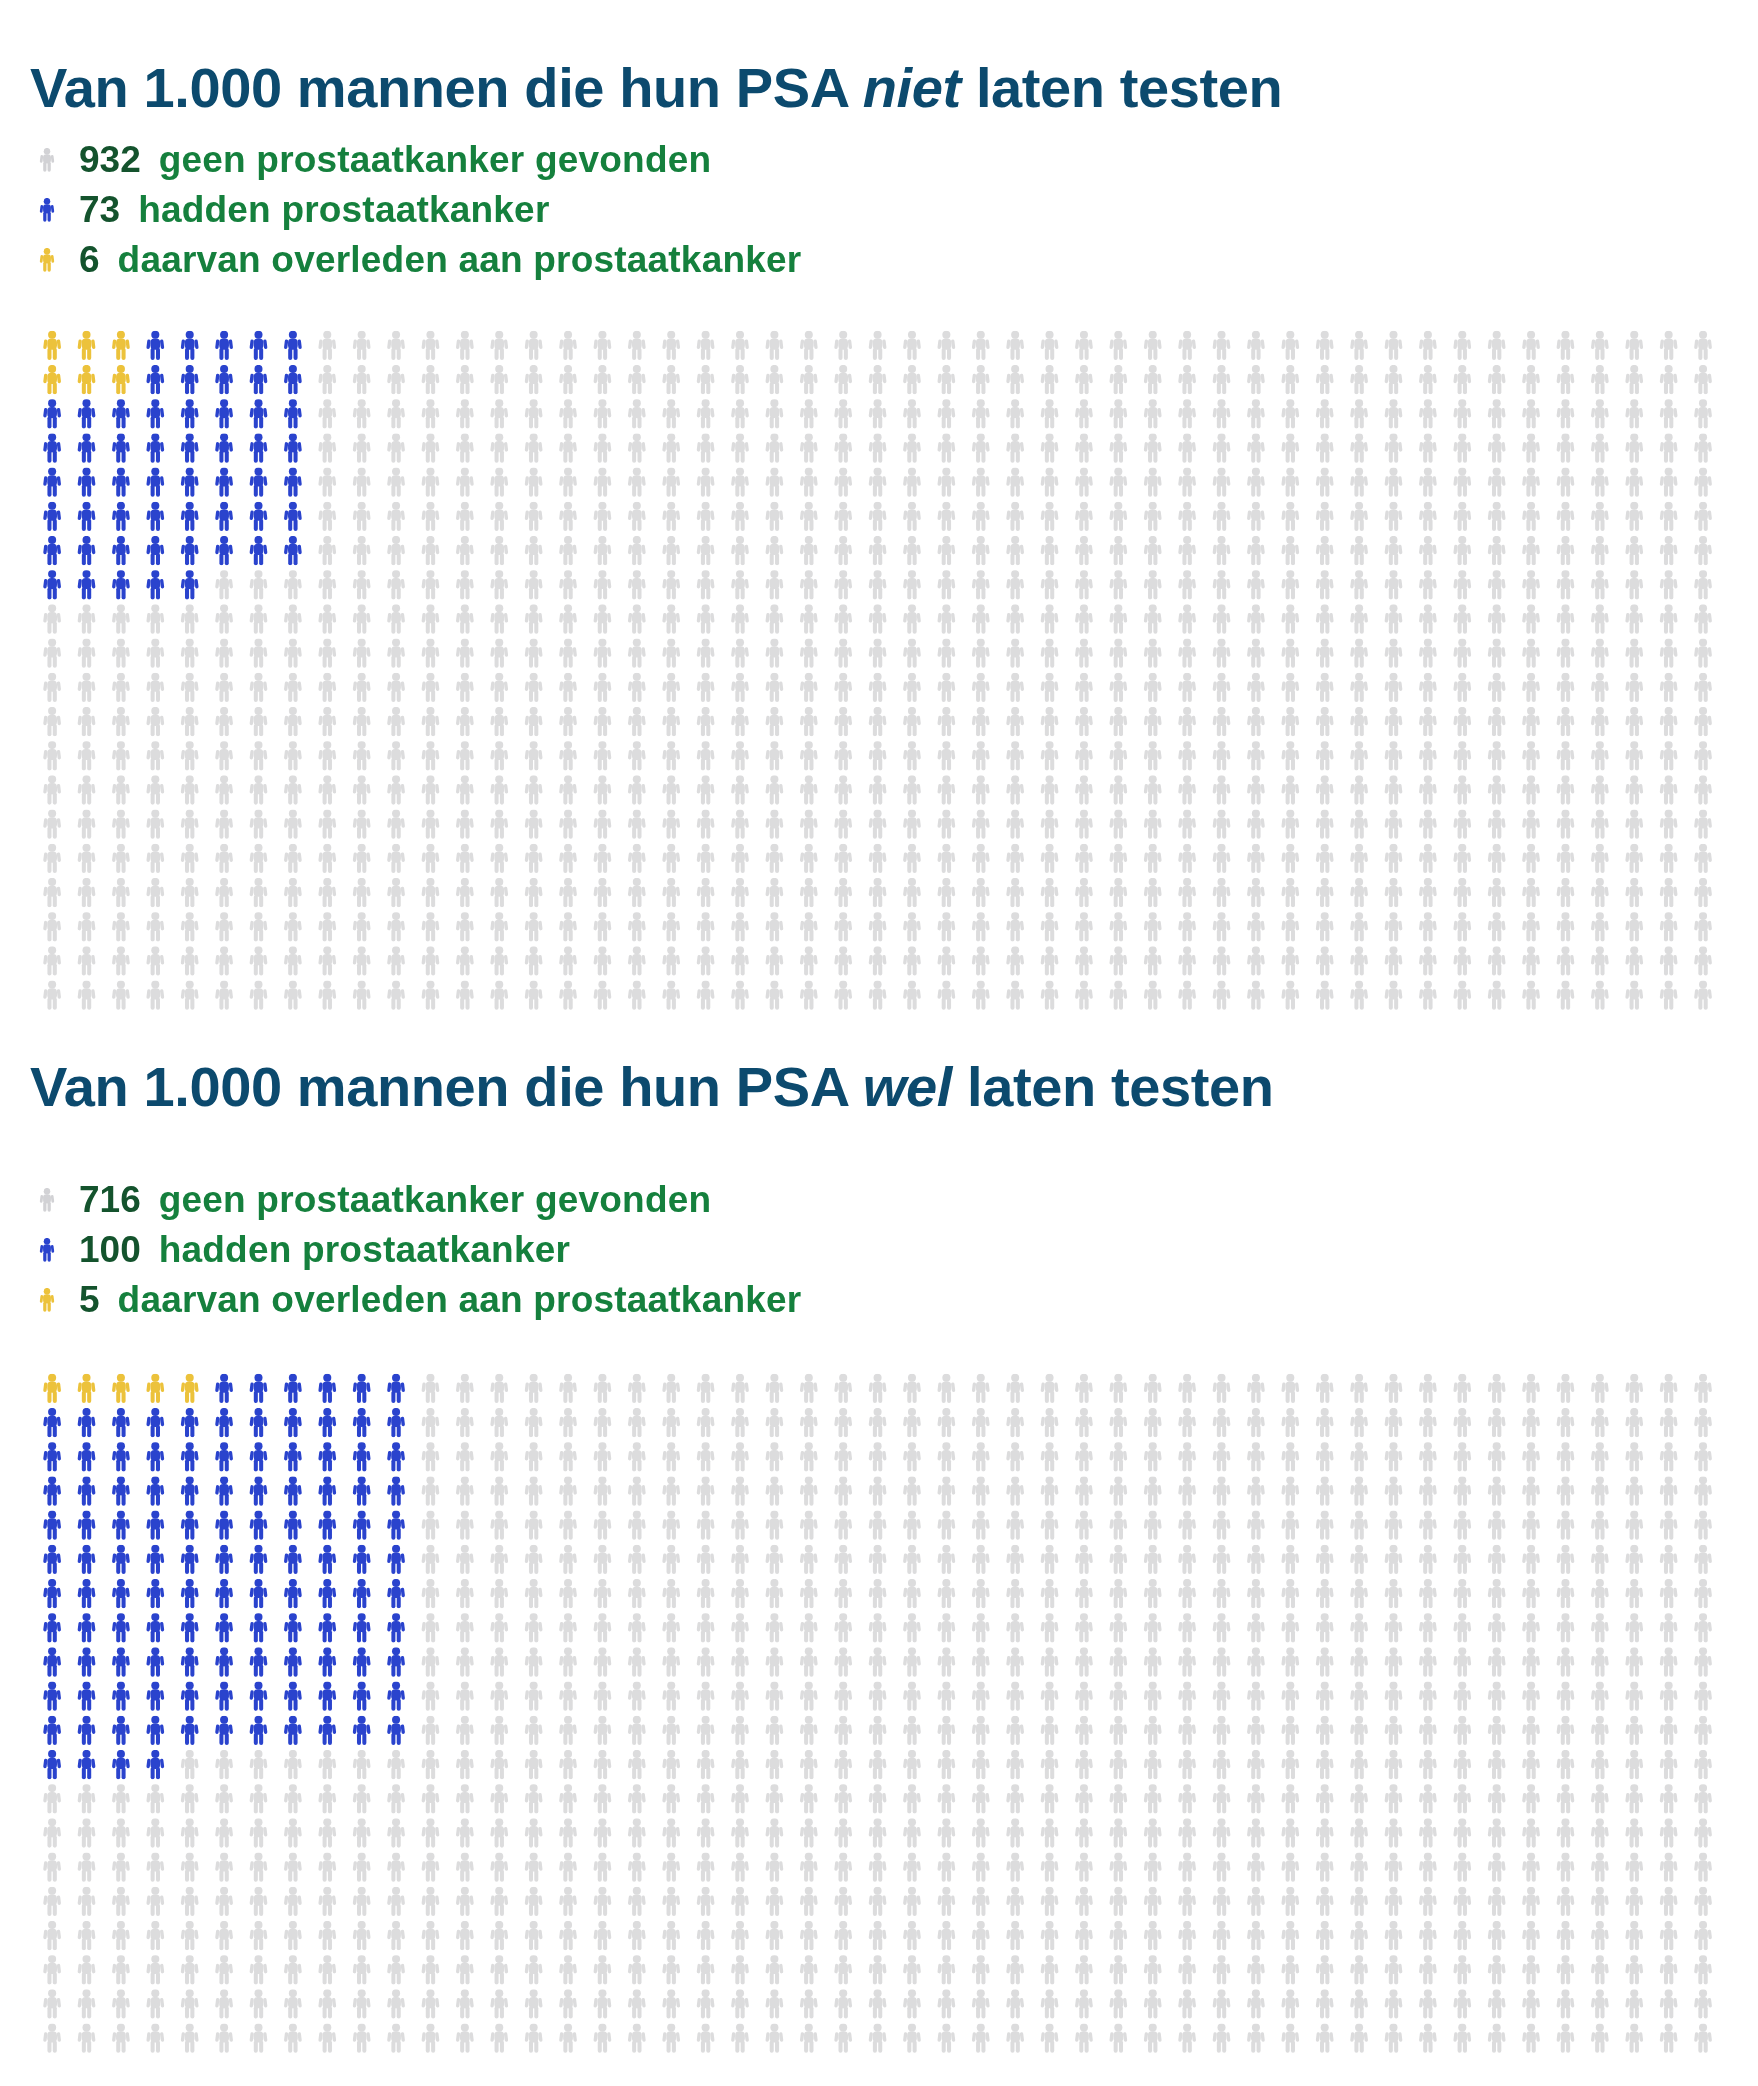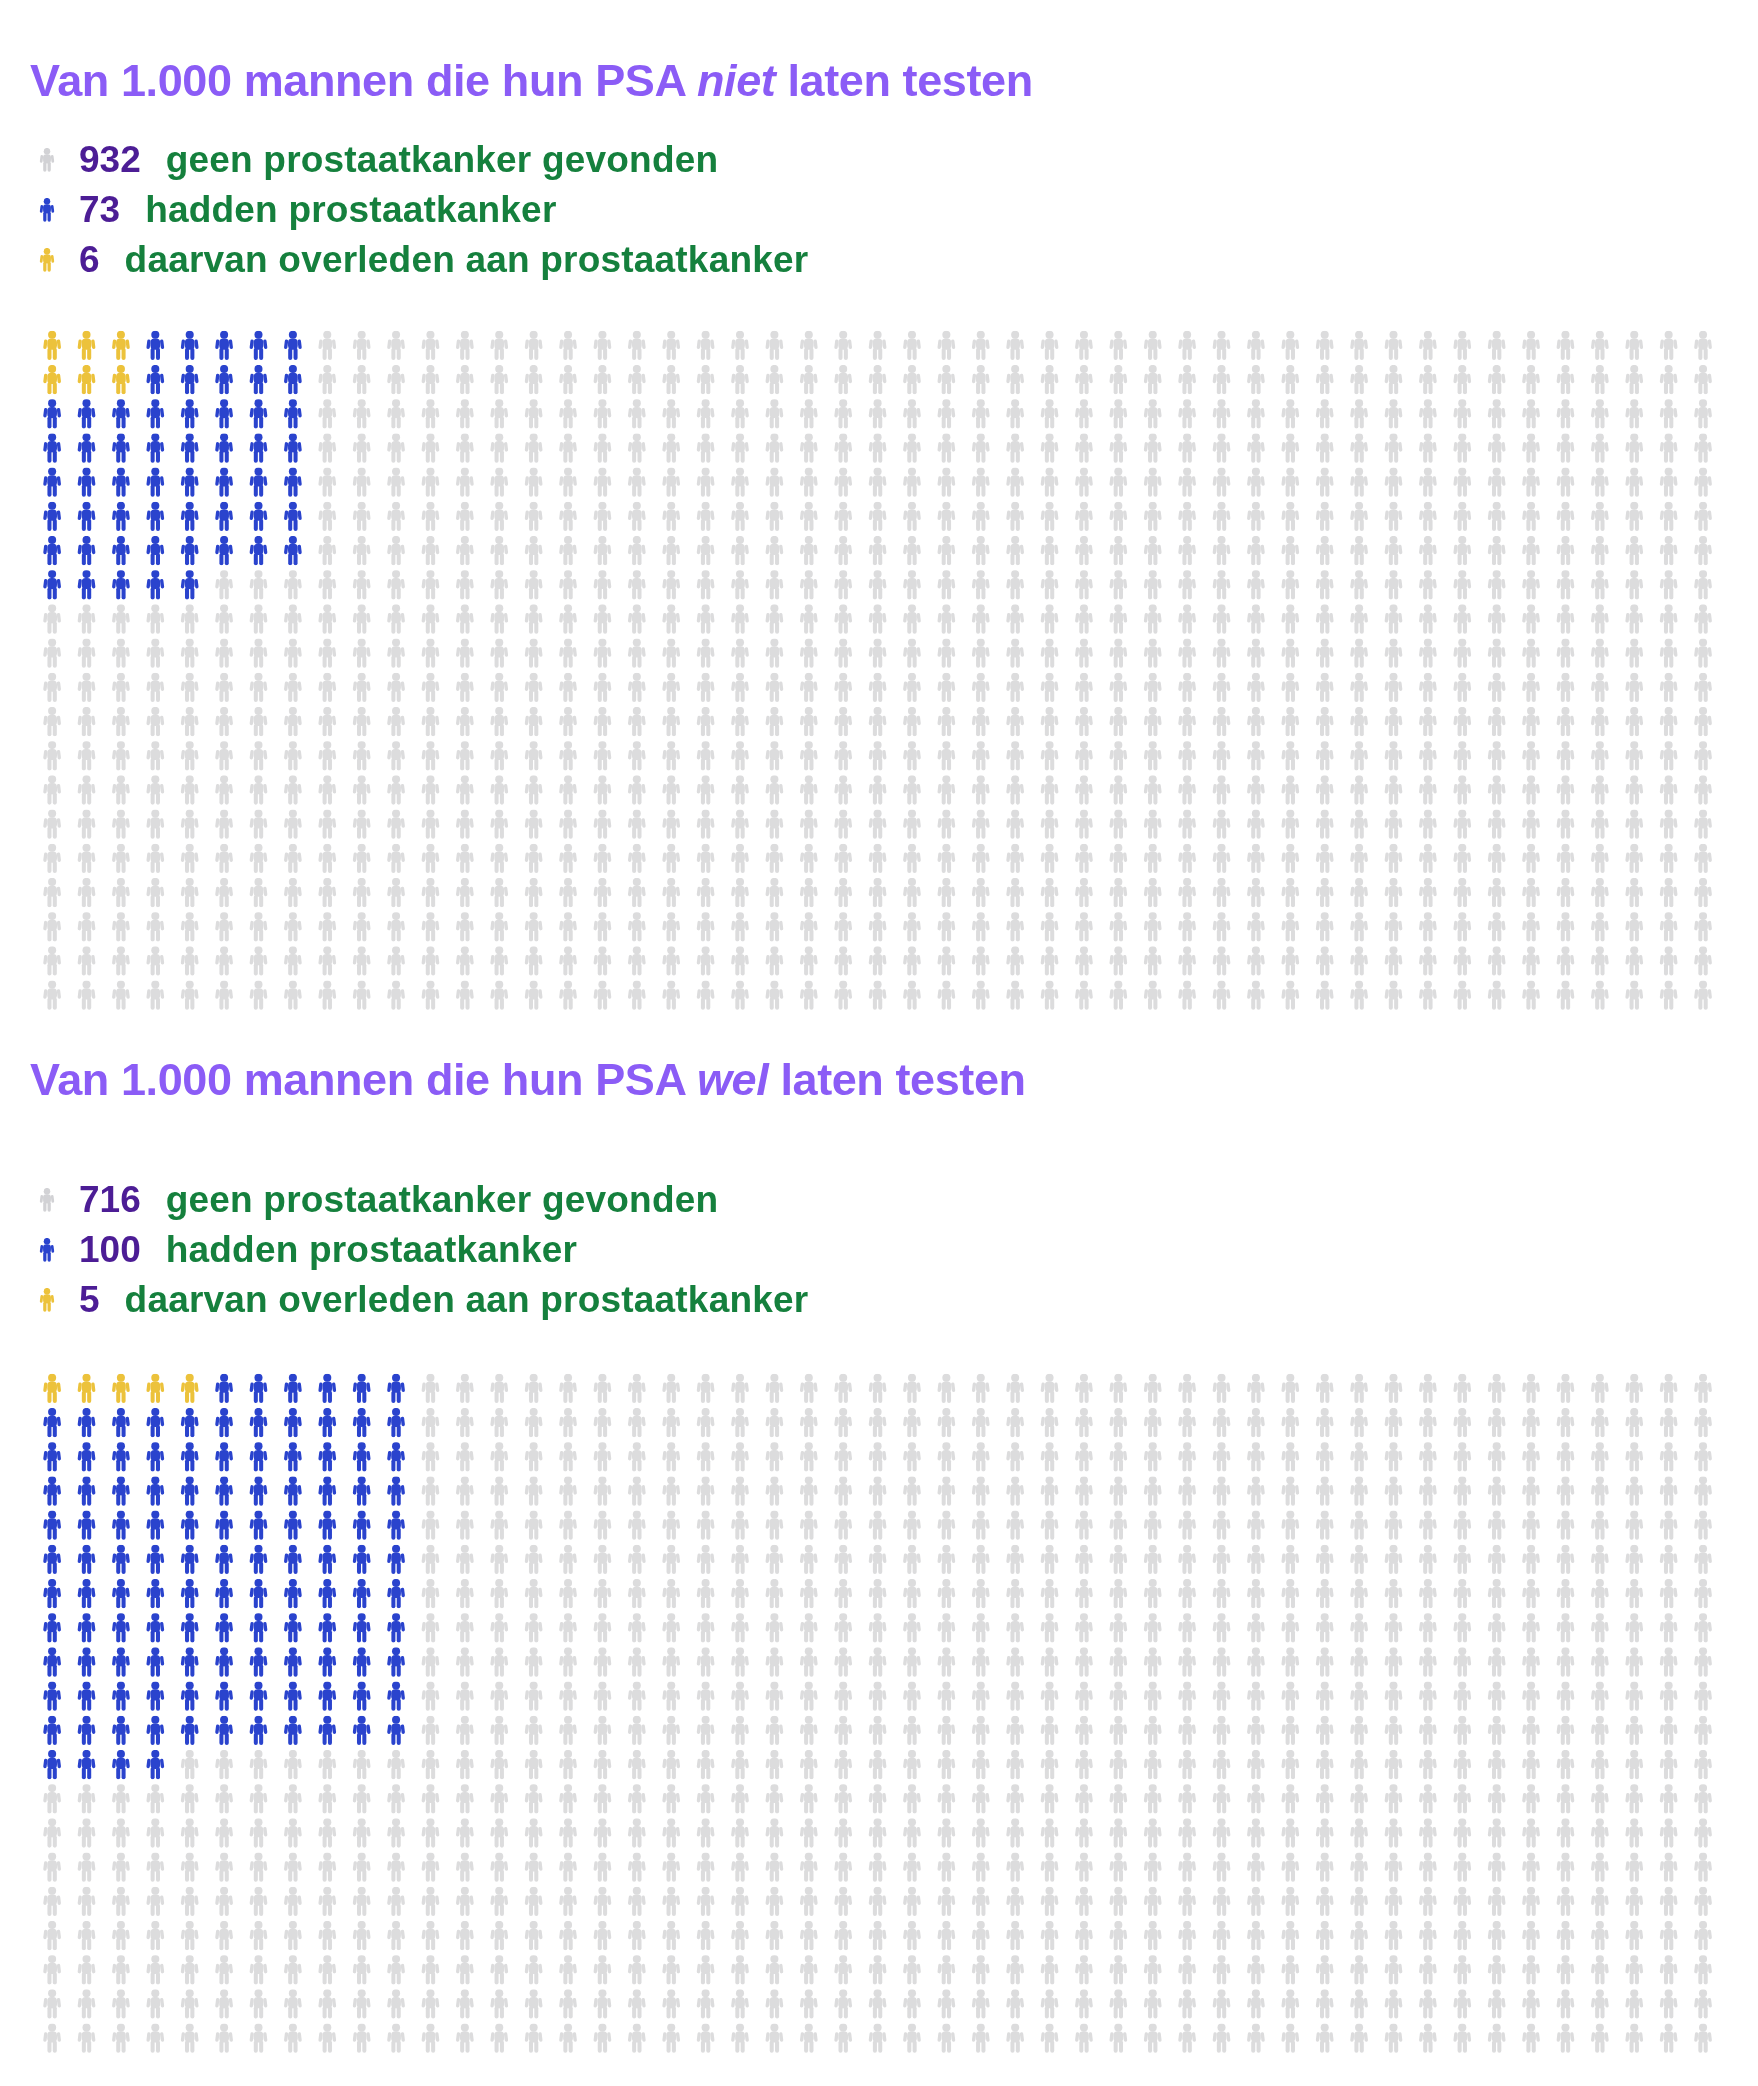--- a/index.html
+++ b/index.html
@@ -1,27 +1,27 @@
 <!DOCTYPE html>
 <html style="font-size:12.6px"><head>
 <meta charset="utf-8">
 <style>
   html,body{margin:0;padding:0;background:#ffffff;}
   body{width:1758px;height:2087px;position:relative;font-family:"Liberation Sans",sans-serif;overflow:hidden;}
   .page{position:relative;width:1758px;height:2087px;background:#ffffff;}
-  .chart-title{position:absolute;left:30px;margin:0;font-size:45px;font-weight:700;color:#8b5cf6;letter-spacing:-0.4px;white-space:nowrap;}
+  .chart-title{position:absolute;left:30px;margin:0;font-size:56px;font-weight:700;color:#0c4a6e;letter-spacing:-0.4px;white-space:nowrap;}
   .chart-title em{font-style:italic;font-weight:700;}
   #title-1{top:55px;}
   #title-2{top:1054px;}
   .legend{position:absolute;left:33px;margin:0;padding:0;list-style:none;}
   #legend-1{top:135px;}
   #legend-2{top:1175px;}
   .legend li{height:50px;display:flex;align-items:center;white-space:nowrap;}
   .legend .licon{width:27px;display:flex;justify-content:center;align-items:center;margin-right:19px;}
-  .legend b{font-size:37px;font-weight:700;color:#4c1d95;margin-right:25px;letter-spacing:0px;}
+  .legend b{font-size:37px;font-weight:700;color:#14532d;margin-right:18px;letter-spacing:0px;}
   .legend .ltext{font-size:37px;font-weight:700;color:#15803d;letter-spacing:0.2px;}
   .grid-wrap{position:absolute;left:0;width:1758px;height:695px;}
   #grid-1{top:330px;}
   #grid-2{top:1373px;}
   .defs-svg{position:absolute;width:0;height:0;overflow:hidden;}
 </style>
 </head>
 <body>
 
 <svg class="defs-svg" xmlns="http://www.w3.org/2000/svg" aria-hidden="true">

